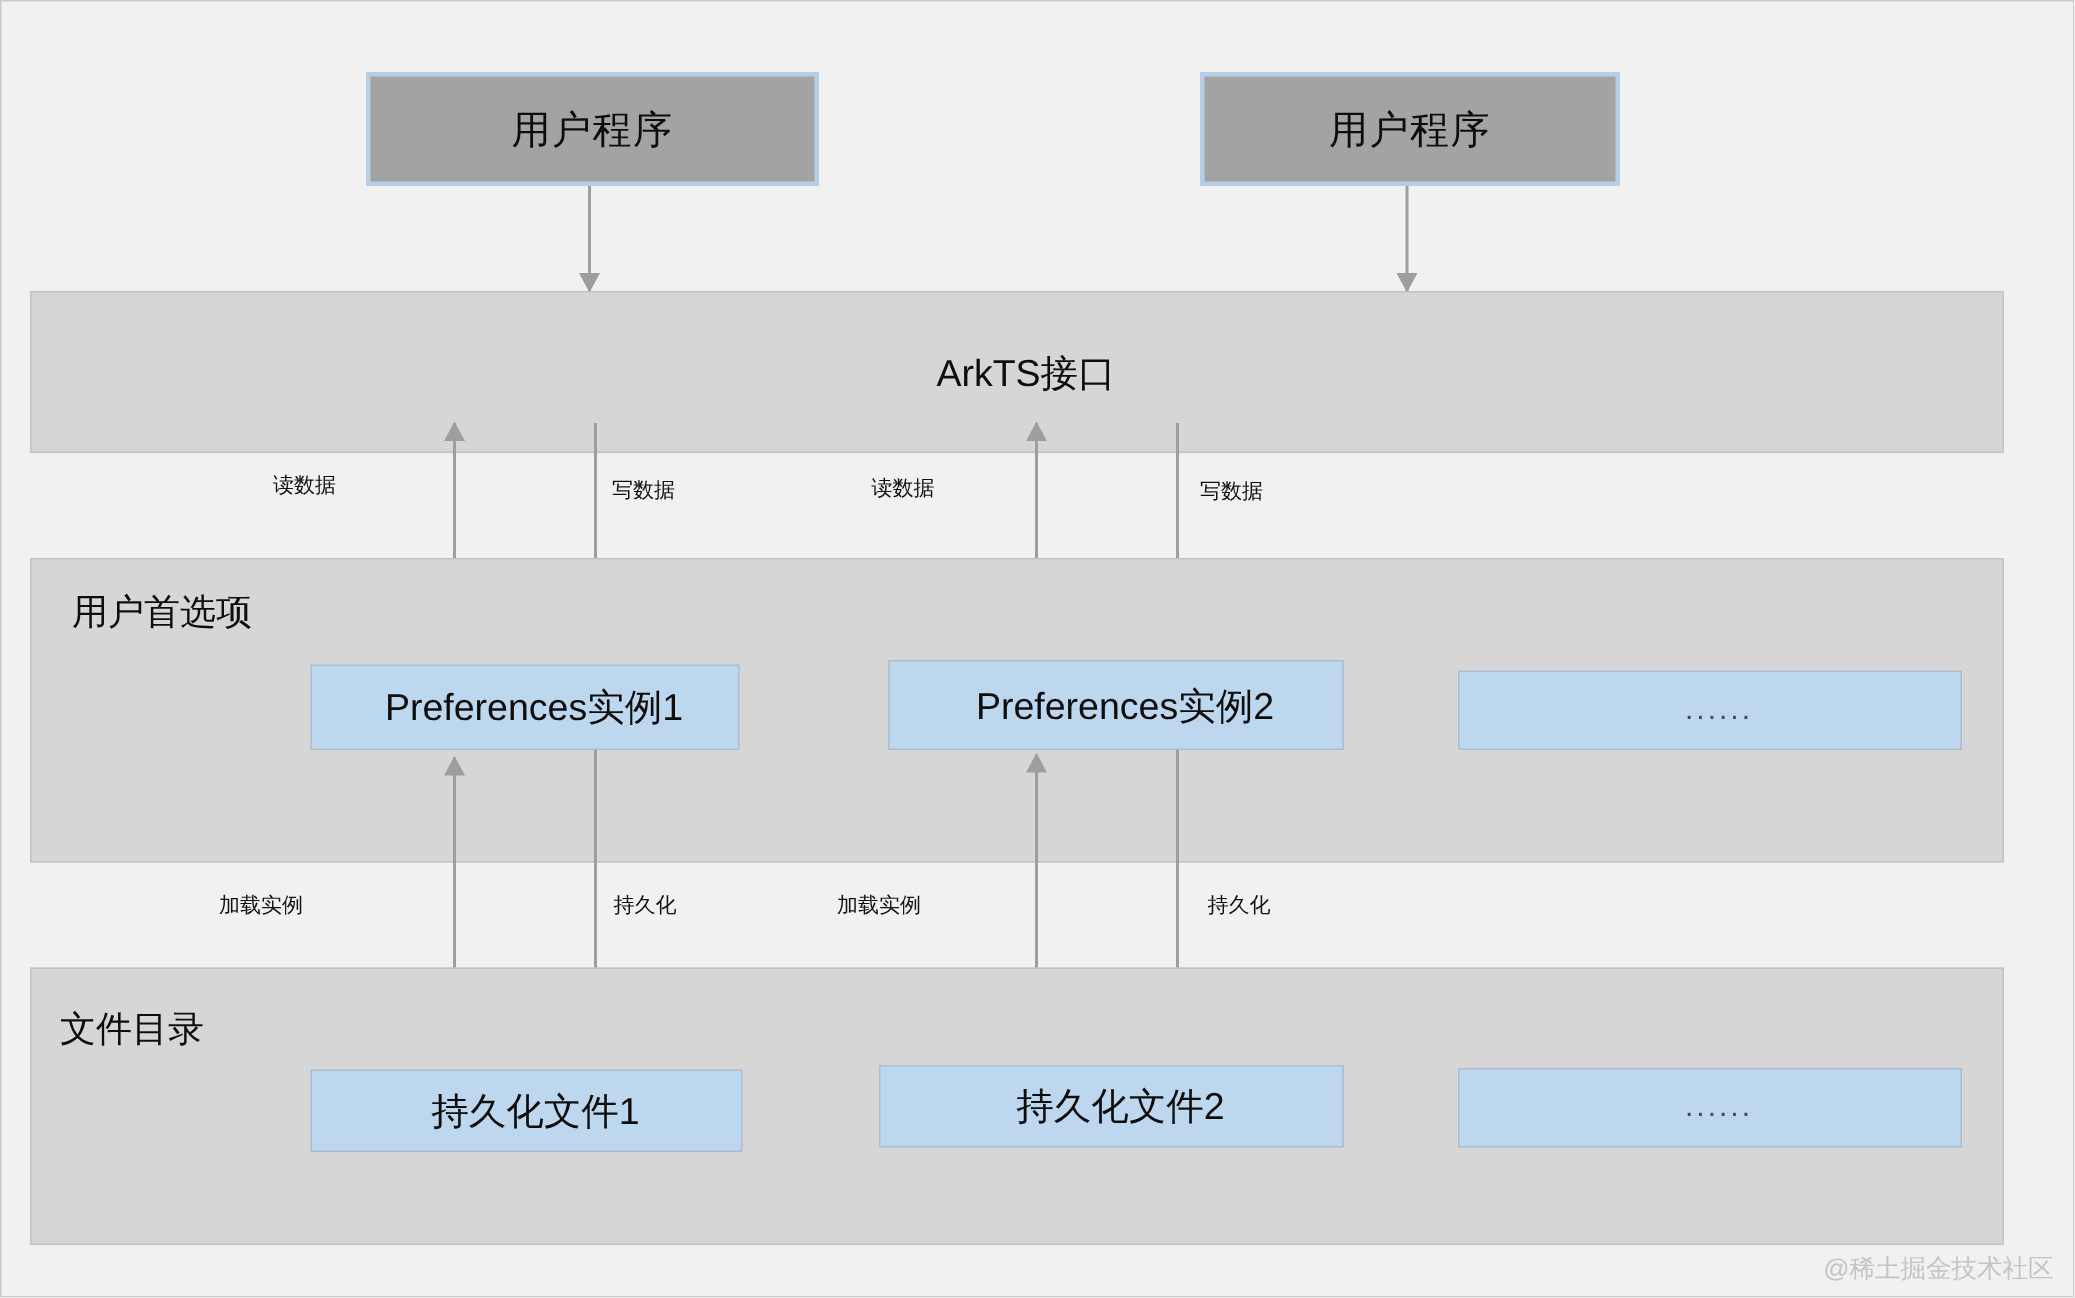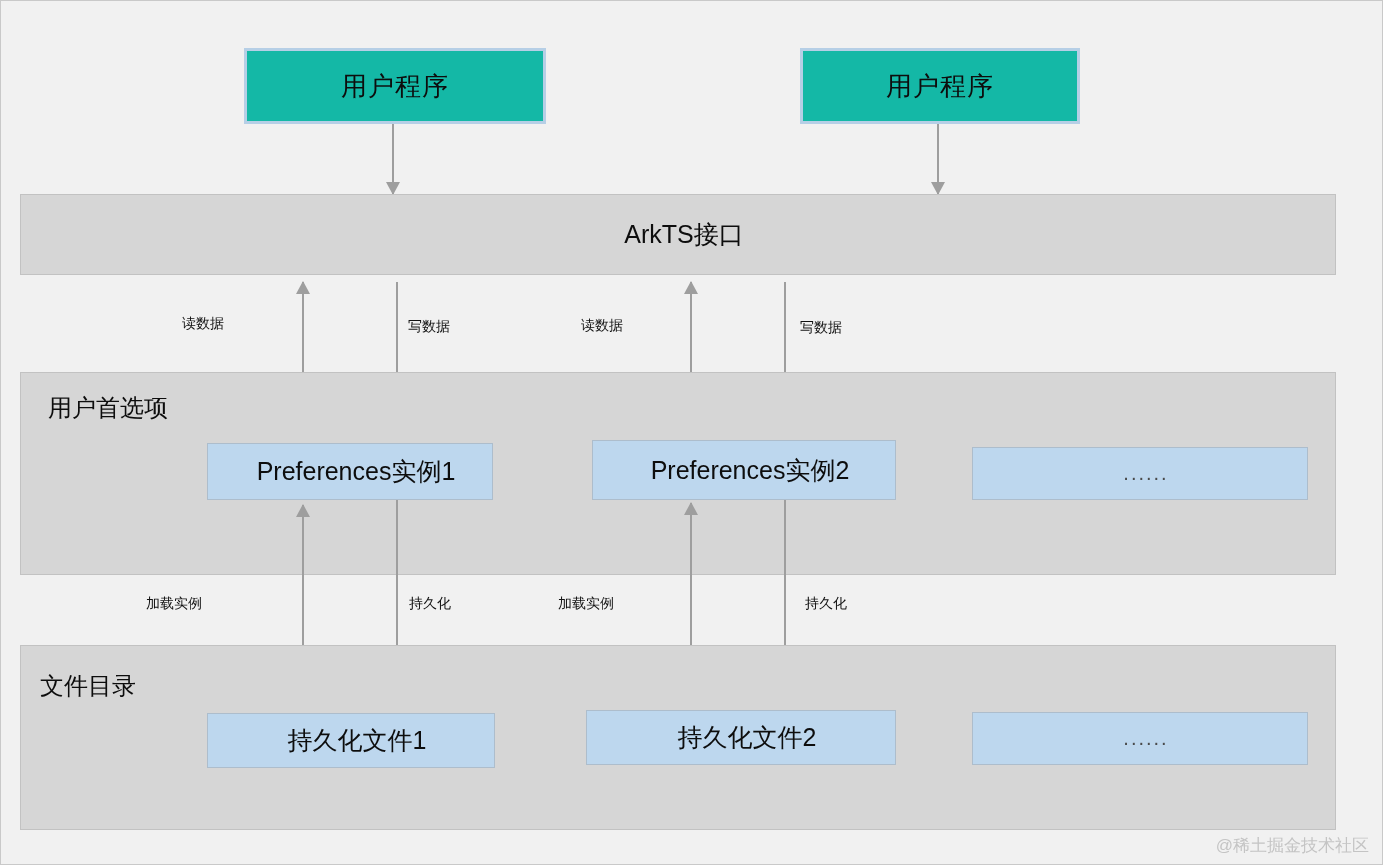--- a/index.html
+++ b/index.html
@@ -36,21 +36,21 @@
     display: flex;
     align-items: center;
     justify-content: center;
     text-align: center;
     color: #111111;
     white-space: nowrap;
   }
 
   
   .user-box {
-    background: #14b8a6;
+    background: #a3a3a3;
     border: 3px solid #b6cfe6;
     color: #0d0d0d;
     font-size: 26px;
     letter-spacing: 1px;
   }
 
   
   .bar {
     background: #d6d6d6;
     border: 1px solid #c2c2c2;
@@ -141,21 +141,21 @@
     <span>用户程序</span>
   </div>
 
   <div class="arrow down" style="left:392px; top:124px; height:70px;">
       <span class="head"></span>
     </div>
   <div class="arrow down" style="left:937px; top:124px; height:70px;">
       <span class="head"></span>
     </div>
 
-  <div class="node bar" style="left:20px; top:194px; width:1316px; height:81px;padding-left:12px;">
+  <div class="node bar" style="left:20px; top:194px; width:1316px; height:108px;padding-left:12px;">
     <span>ArkTS接口</span>
   </div>
 
   <div class="arrow up" style="left:302px; top:282px; height:207px;">
       <span class="head"></span>
     </div>
   <div class="arrow down" style="left:396px; top:282px; height:161px;">
       <span class="head"></span>
     </div>
 

